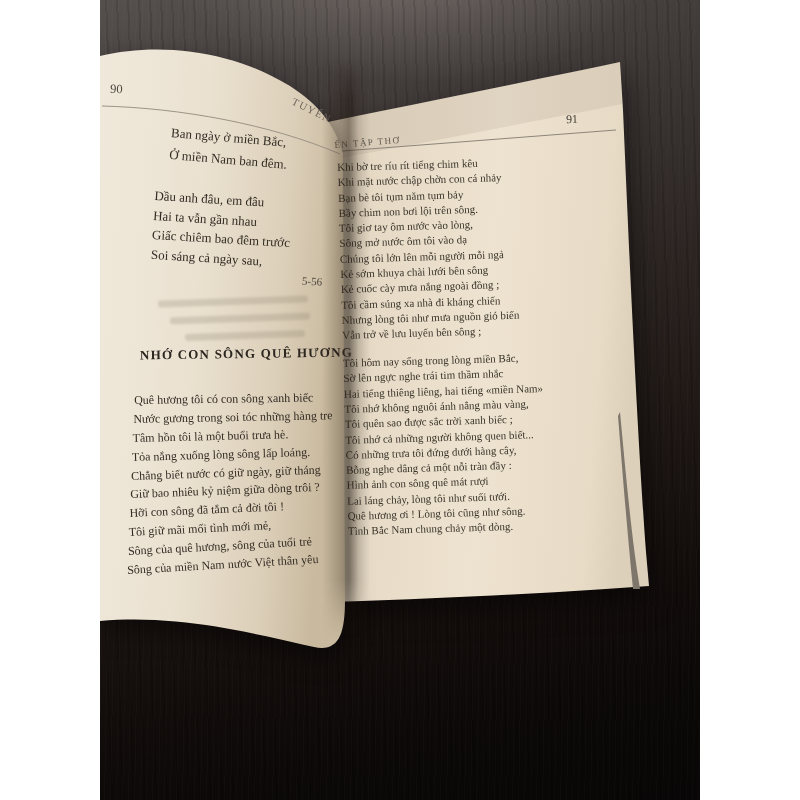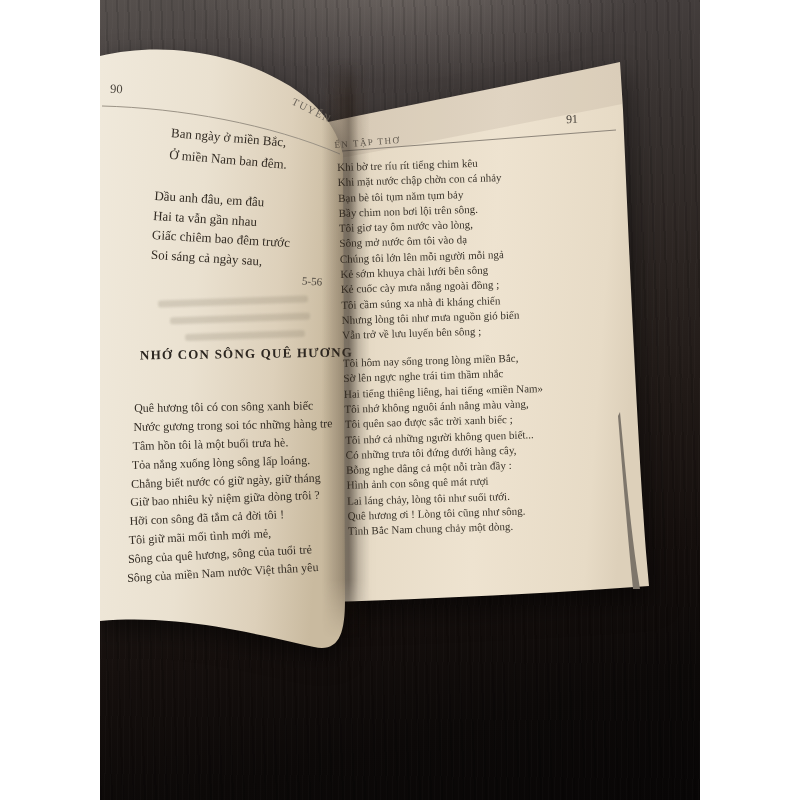--- a/index.html
+++ b/index.html
@@ -27,21 +27,21 @@
     position:absolute;left:0;top:0;width:260px;height:680px;
     -webkit-mask-image:linear-gradient(97deg,#000 0 82%,rgba(0,0,0,.5) 91%,transparent 98%);
     mask-image:linear-gradient(97deg,#000 0 82%,rgba(0,0,0,.5) 91%,transparent 98%);
   }
   .lp-pageno{left:10px;top:82px;font-size:12.5px;color:#4c463e;transform:rotate(2deg);}
   .lp-headfrag{left:195px;top:96px;font-size:10.5px;letter-spacing:1.5px;color:#6a635a;transform:rotate(26deg);transform-origin:left top;}
   .lp-stanza1{left:72px;top:122px;font-size:13px;line-height:22px;transform:rotate(4.8deg);transform-origin:left top;}
   .lp-stanza2{left:55px;top:186px;font-size:13px;line-height:19.5px;transform:rotate(3.4deg);transform-origin:left top;}
   .lp-datemark{left:202px;top:275px;font-size:11px;color:#4c463e;transform:rotate(3deg);}
   .lp-title{left:40px;top:346px;font-size:13px;font-weight:bold;letter-spacing:1.2px;color:#2c2620;transform:rotate(-0.8deg);}
-  .lp-poem{left:34px;top:393px;font-size:12px;margin-top:8px;}
+  .lp-poem{left:34px;top:393px;font-size:12px;}
   .lp-poem .line{height:18.9px;transform-origin:left top;}
   .ghost{position:absolute;height:7px;background:rgba(125,115,96,.22);filter:blur(1.3px);transform:rotate(-2deg);border-radius:3px;}
   .g1{left:58px;top:298px;width:150px;}
   .g2{left:70px;top:315px;width:140px;}
   .g3{left:85px;top:332px;width:120px;}
   .rp-pageno{left:466px;top:112px;font-size:12px;color:#47413a;transform:rotate(-2deg);}
   .rp-headfrag{left:234px;top:140px;font-size:9px;letter-spacing:1.5px;color:#5d564c;transform:rotate(-4.5deg);transform-origin:left top;}
   .rp-text{left:237px;top:161px;width:300px;transform:rotate(-1.7deg);transform-origin:left top;font-size:11px;color:#3a342b;}
   .rp-text .line{height:15.3px;}
   .rp-stanza2{margin-top:12.5px;}

